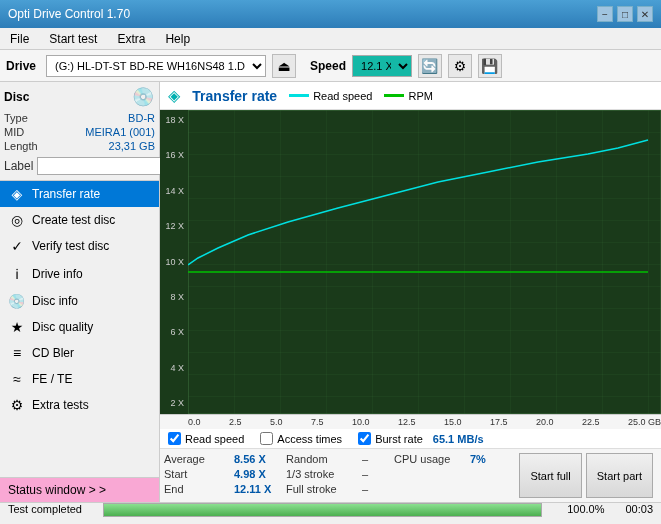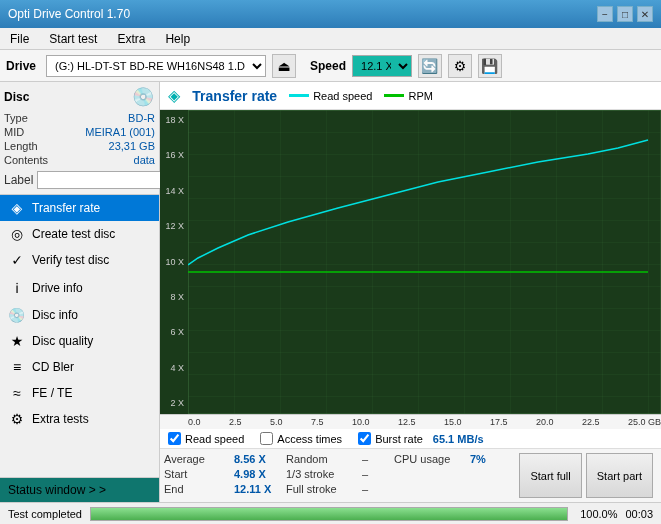--- a/index.html
+++ b/index.html
@@ -136,21 +136,21 @@
       align-items: center;
       padding: 5px 8px;
       font-size: 12px;
       cursor: pointer;
       gap: 6px;
     }
     .nav-item.active { background: #0078d7; color: white; }
     .nav-item .nav-icon { font-size: 14px; width: 18px; text-align: center; }
     
     .status-window-btn {
-      background: #0f766e;
+      background: #f9a8d4;
       border-top: 1px solid #ccc;
       padding: 5px 8px;
       font-size: 12px;
       cursor: pointer;
       display: flex;
       align-items: center;
       gap: 4px;
     }
     
     .chart-panel {
@@ -199,23 +199,22 @@
       font-size: 11px;
       cursor: pointer;
       white-space: nowrap;
     }
     
     .status-bar {
       height: 22px;
       background: #f0f0f0;
       border-top: 1px solid #ccc;
       display: flex;
-      align-items: center;
       padding: 0 8px;
-      gap: 8px;
+      gap: 21px;
       font-size: 11px;
     }
     .status-text { flex-shrink: 0; }
     .progress-bar-container {
       flex: 1;
       height: 14px;
       background: #ddd;
       border: 1px solid #aaa;
     }
     .progress-bar-fill {
@@ -286,24 +285,20 @@
         <span class="disc-val">BD-R</span>
       </div>
       <div class="disc-row">
         <span class="disc-key">MID</span>
         <span class="disc-val">MEIRA1 (001)</span>
       </div>
       <div class="disc-row">
         <span class="disc-key">Length</span>
         <span class="disc-val">23,31 GB</span>
       </div>
-      <div class="disc-row">
-        <span class="disc-key">Contents</span>
-        <span class="disc-val disc-val-blue">data</span>
-      </div>
       <div class="label-row">
         <span class="disc-key">Label</span>
         <input class="label-input" type="text" style="">
         <div class="label-btn">🏷</div>
       </div>
     </div>
 
     <div class="nav-items">
       <div class="nav-item active">
         <span class="nav-icon">◈</span>

